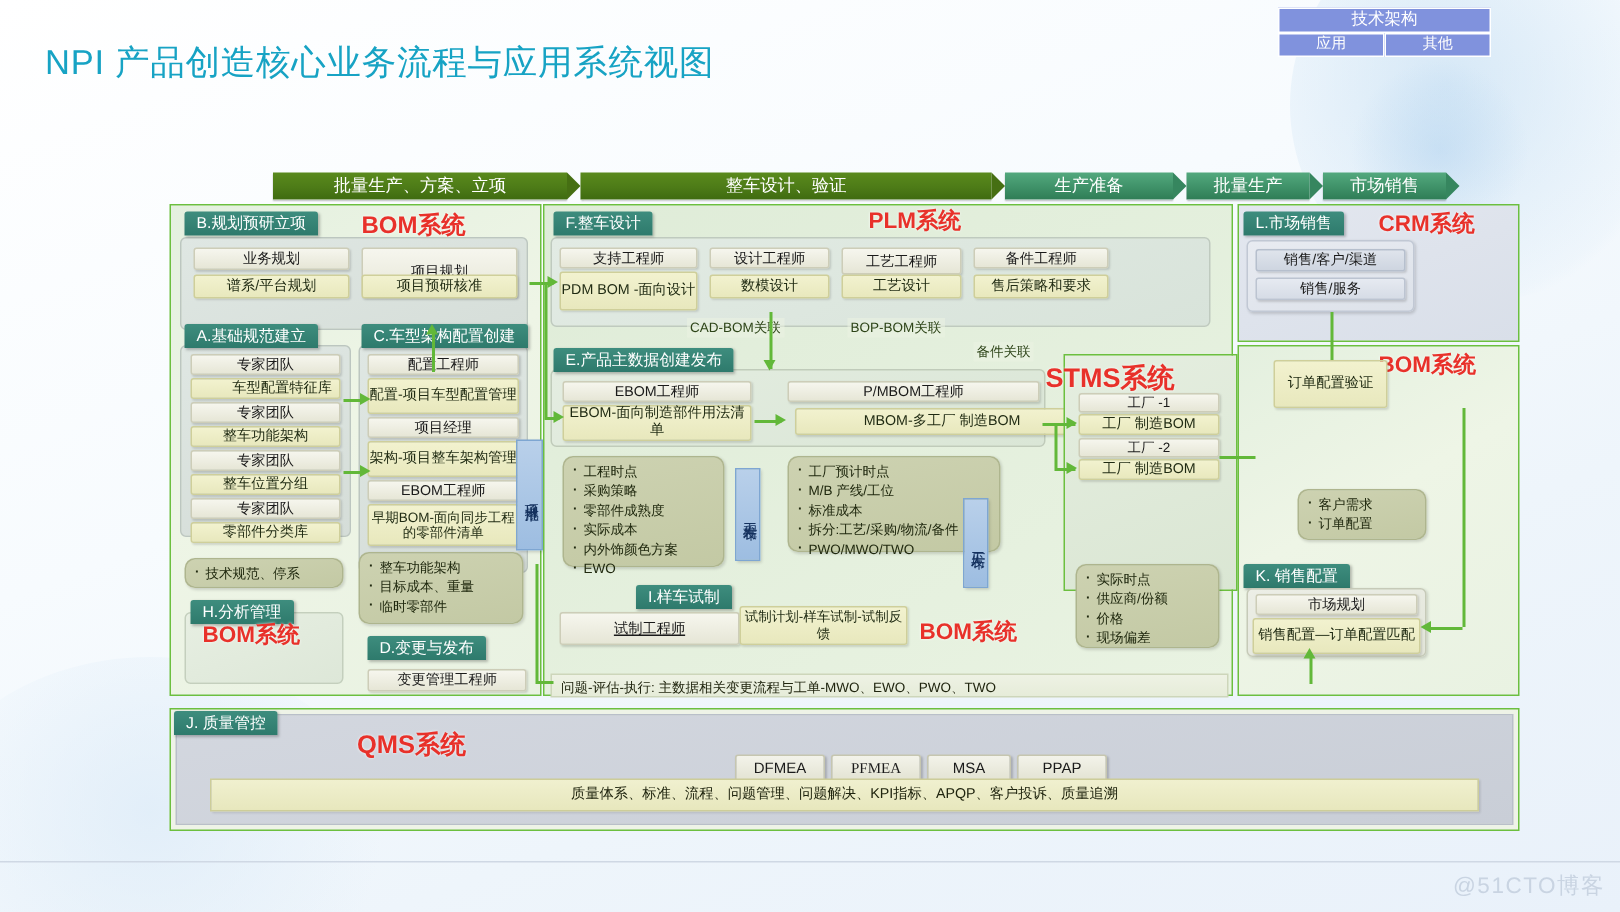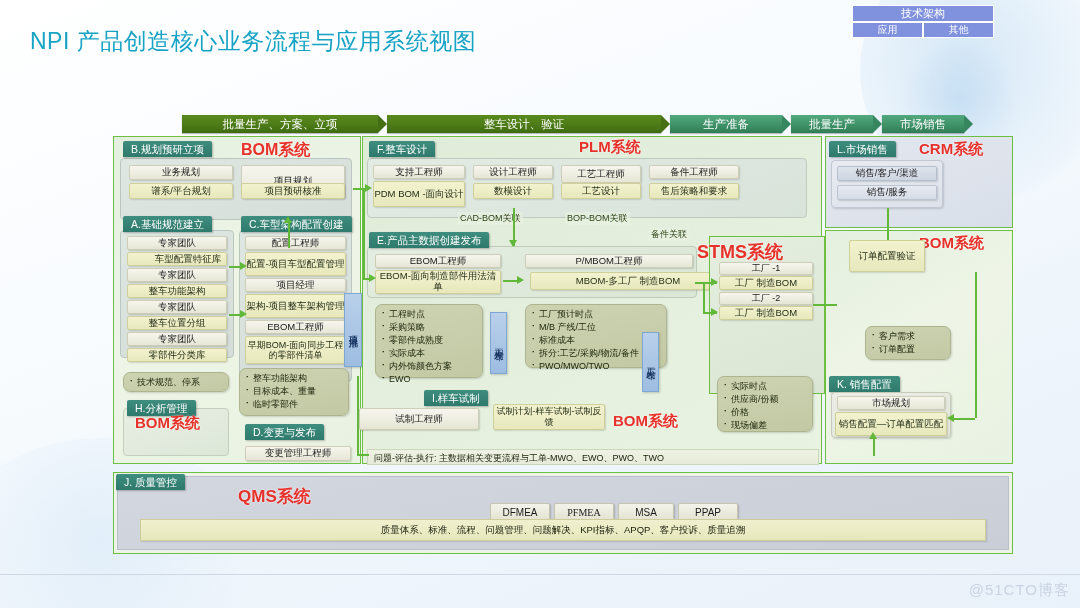--- a/index.html
+++ b/index.html
@@ -272,21 +272,21 @@
       <li>标准成本</li>
       <li>拆分:工艺/采购/物流/备件</li>
       <li>PWO/MWO/TWO</li>
     </ul>
   </div>
 
   <div class="vlabel" style="left:377px;top:176px;width:15px;height:60px;">工程发布</div>
   <div class="vlabel" style="left:529px;top:196px;width:15px;height:58px;">工厂发布</div>
 
   <div class="tab" style="left:311px;top:254px;">I.样车试制</div>
-  <div class="role" style="left:246px;top:272px;width:120px;height:22px;">试制工程师</div>
+  <div class="role" style="left:260px;top:272px;width:120px;height:22px;text-decoration:underline;">试制工程师</div>
   <div class="yellowbox" style="left:380px;top:268px;width:112px;height:26px;font-size:9px;line-height:1.2;">试制计划-样车试制-试制反馈</div>
   <div class="syslabel" style="left:500px;top:276px;font-size:15px;">BOM系统</div>
 
   <div style="position:absolute;left:254px;top:313px;width:452px;height:16px;line-height:16px;font-size:9px;color:#20250f;padding-left:6px;box-sizing:border-box;background:linear-gradient(180deg,#eef2e4 0%,#e6ecd9 100%);border:1px solid #cdd6ba;">问题-评估-执行: 主数据相关变更流程与工单-MWO、EWO、PWO、TWO</div>
 
   <div class="panel" style="left:596px;top:100px;width:116px;height:158px;background:linear-gradient(160deg,#e5eee0 0%,#dae6d3 100%);border:1.5px solid #6cbf3f;"></div>
   <div class="syslabel" style="left:584px;top:104px;font-size:18px;">STMS系统</div>
   <div class="role" style="left:606px;top:126px;width:94px;height:13px;font-size:9px;">工厂 -1</div>
   <div class="yellowbox" style="left:606px;top:140px;width:94px;height:14px;">工厂 制造BOM</div>
   <div class="role" style="left:606px;top:156px;width:94px;height:13px;font-size:9px;">工厂 -2</div>

